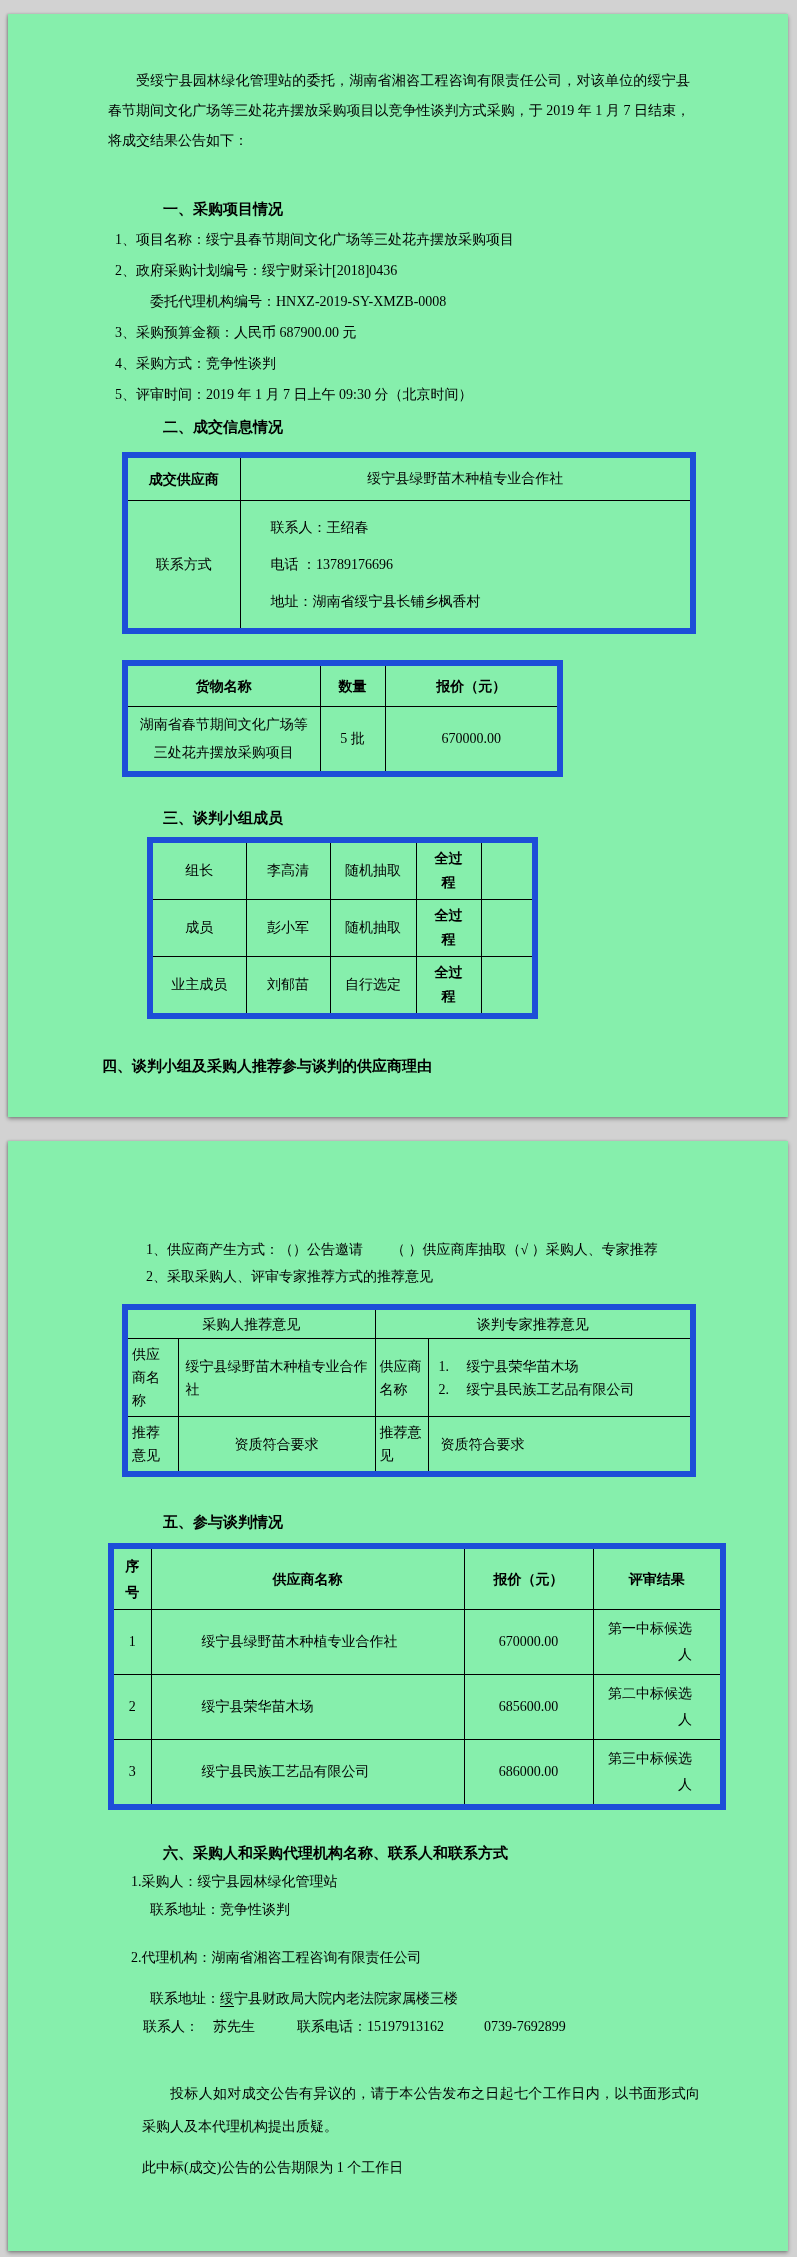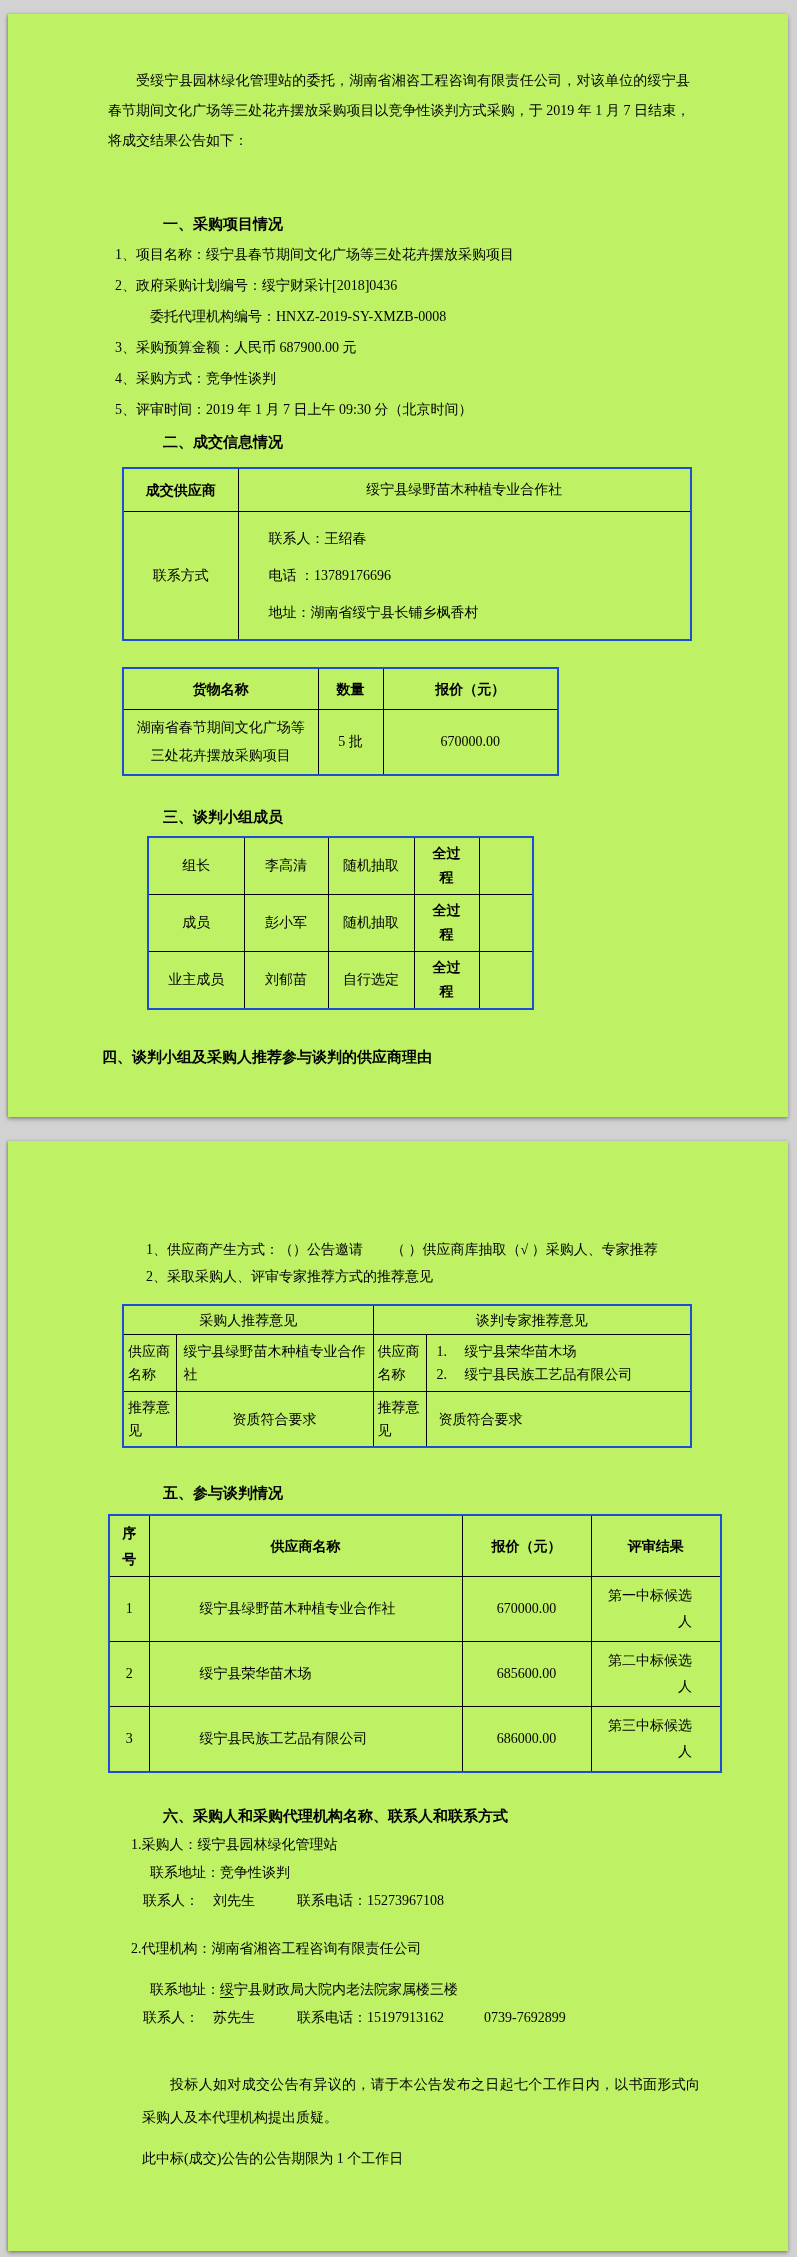--- a/index.html
+++ b/index.html
@@ -3,45 +3,45 @@
 <meta charset="utf-8">
 <style>
   html,body{margin:0;padding:0;}
   body{
     width:797px;height:2257px;
     background:#d2d2d2;
     font-family:"Liberation Serif","DejaVu Serif",serif;
     color:#000;overflow:hidden;
   }
   .page{
-    width:780px;margin-left:8px;background:#bef264;
+    width:780px;margin-left:8px;background:#86efac;
     box-shadow:0 2px 4px rgba(0,0,0,0.35),-1px 0 2px rgba(0,0,0,0.18);
     box-sizing:border-box;
   }
   .page-1{height:1103px;margin-top:14px;margin-bottom:24px;}
   .page-2{height:1110px;}
   .content{padding:0 90px 0 100px;font-size:14px;line-height:30px;}
 
   .intro{margin:0;padding-top:52px;text-indent:28px;text-align:justify;width:582px;}
   .heading{
     font-family:"Liberation Sans","DejaVu Sans",sans-serif;
     font-weight:bold;font-size:15px;line-height:30px;
     margin:0 0 0 55px;
   }
-  .heading.h-one{margin-top:53px;}
+  .heading.h-one{margin-top:38px;}
   .heading.h-two{margin-top:2px;}
   .heading.h-three{margin-top:26px;}
   .heading.h-four{margin:32px 0 0 -6px;}
   .heading.h-five{margin-top:30px;}
   .heading.h-six{margin-top:28px;}
 
   .item{margin-left:7px;line-height:31px;white-space:nowrap;}
   .item.sub{margin-left:42px;}
 
-  table{border-collapse:collapse;table-layout:fixed;border:2px solid #1d4ed8;padding-left:42px;}
+  table{border-collapse:collapse;table-layout:fixed;border:6px solid #1d4ed8;padding-left:42px;}
   td,th{border:1px solid #000;font-size:14px;font-weight:normal;padding:2px 6px;word-break:break-all;vertical-align:middle;}
   .th-bold{font-family:"Liberation Sans","DejaVu Sans",sans-serif;font-weight:bold;text-align:center;}
   .c{text-align:center;}
 
   .supplier-table{width:568px;margin:10px 0 0 14px;}
   .supplier-table td{line-height:26px;}
   .contact-cell{padding:8px 6px 8px 30px;}
   .contact-cell div{line-height:37px;}
 
   .goods-table{width:435px;margin:26px 0 0 14px;}
@@ -249,21 +249,20 @@
         <td class="c">686000.00</td>
         <td class="bid-result">第三中标候选人</td>
       </tr>
     </tbody>
       </table>
 
     <div class="heading h-six">六、采购人和采购代理机构名称、联系人和联系方式</div>
 
     <div class="c-name">1.采购人：绥宁县园林绿化管理站</div>
     <div class="c-addr">联系地址：竞争性谈判</div>
-    <div class="c-person">联系人：　刘先生　　　联系电话：15273967108</div>
 
     <div class="c-name agency-block">2.代理机构：湖南省湘咨工程咨询有限责任公司</div>
     <div class="c-addr agency-addr"><span>联系地址：</span><span class="u">绥</span><span>宁县财政局大院内老法院家属楼三楼</span></div>
     <div class="c-person"><span>联系人：　苏先生　　　联系电话：15197913162</span><span class="phone2">0739-7692899</span></div>
 
     <p class="notice">投标人如对成交公告有异议的，请于本公告发布之日起七个工作日内，以书面形式向采购人及本代理机构提出质疑。</p>
     <div class="period">此中标(成交)公告的公告期限为 1 个工作日</div>
 
   </div>
 </div>

